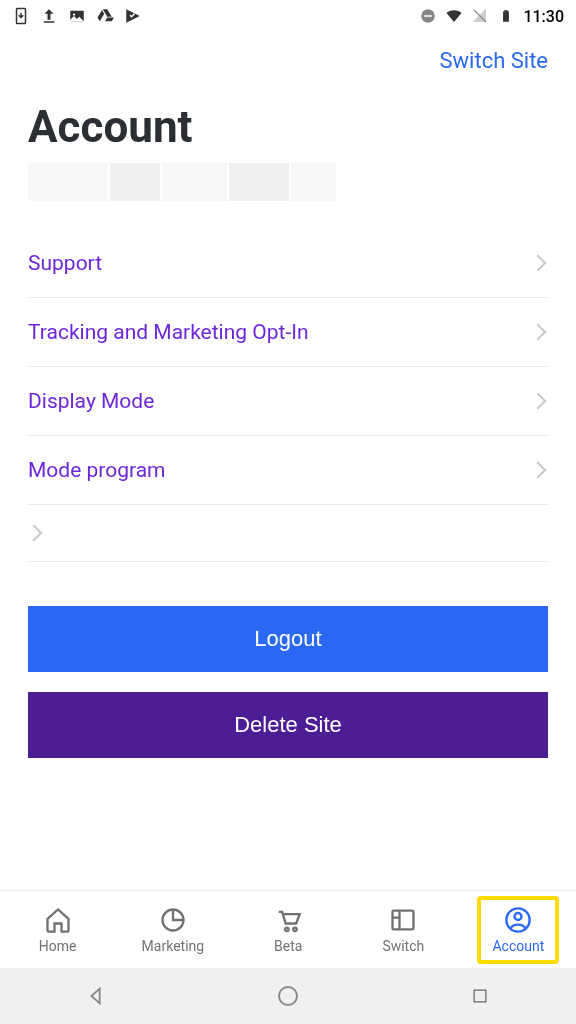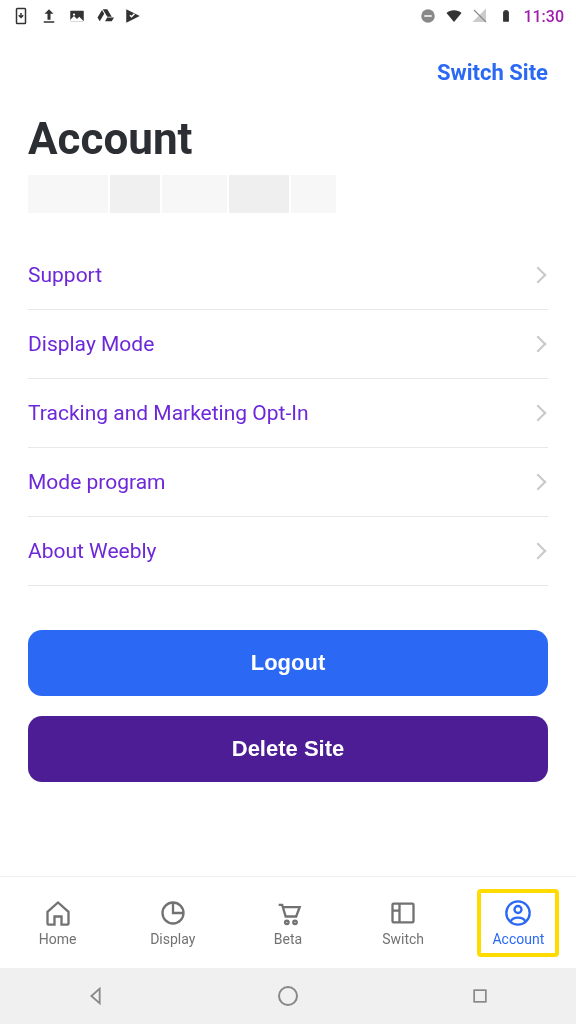--- a/index.html
+++ b/index.html
@@ -12,36 +12,35 @@
       overflow: hidden;
     }
     .status-bar {
       height: 32px;
       display: flex;
       align-items: center;
       justify-content: space-between;
       padding: 0 12px;
       font-size: 16px;
       font-weight: 500;
-      color: #a21caf;
+      color: #000000;
     }
     .status-left { display: flex; gap: 10px; align-items: center; }
     .status-right { display: flex; gap: 8px; align-items: center; }
     .stat-icon { width: 18px; height: 18px; display: inline-flex; align-items: center; justify-content: center; }
     .header-action {
       display: flex;
       justify-content: flex-end;
       padding: 16px 28px 8px 28px;
     }
     .switch-site {
       color: #2b69f5;
       font-size: 22px;
-      font-weight: 700;
+      font-weight: 400;
       cursor: pointer;
-      margin-top: 12px;
     }
     .page-title {
       font-size: 44px;
       font-weight: 700;
       color: #2b2e33;
       padding: 20px 28px 10px 28px;
     }
     .placeholder-strip {
       display: flex;
       gap: 2px;
@@ -74,36 +73,36 @@
       border-right: 2px solid #c9c9c9;
       border-top: 2px solid #c9c9c9;
       transform: rotate(45deg);
       margin-right: 4px;
     }
     .buttons { padding: 44px 28px 20px 28px; display: flex; flex-direction: column; gap: 20px; }
     .btn {
       width: 100%;
       padding: 20px 0;
       border: none;
-      border-radius: 14px;
+      border-radius: 0;
       font-size: 22px;
-      font-weight: 700;
+      font-weight: 400;
       color: #fff;
       cursor: pointer;
       text-align: center;
     }
     .btn-logout { background: #2b69f5; }
     .btn-delete { background: #4c1d95; }
 
     .bottom-nav {
       position: absolute;
       bottom: 56px;
       left: 0;
       right: 0;
-      height: 92px;
+      height: 78px;
       display: flex;
       justify-content: space-around;
       align-items: center;
       background: #fff;
       border-top: 1px solid #eee;
     }
     .nav-item {
       display: flex;
       flex-direction: column;
       align-items: center;
@@ -211,33 +210,32 @@
     <span></span>
     <span></span>
 </div>
 
 <div class="settings-list">
   <div class="list-item">
     <span>Support</span>
     <span class="chevron"></span>
   </div>
   <div class="list-item">
+    <span>Tracking and Marketing Opt-In</span>
+    <span class="chevron"></span>
+  </div>
+  <div class="list-item">
     <span>Display Mode</span>
     <span class="chevron"></span>
   </div>
   <div class="list-item">
-    <span>Tracking and Marketing Opt-In</span>
-    <span class="chevron"></span>
-  </div>
-  <div class="list-item">
     <span>Mode program</span>
     <span class="chevron"></span>
   </div>
   <div class="list-item">
-    <span>About Weebly</span>
     <span class="chevron"></span>
   </div>
 </div>
 
 <div class="buttons">
   <button class="btn btn-logout">Logout</button>
   <button class="btn btn-delete">Delete Site</button>
 </div>
 
 <div class="bottom-nav">
@@ -249,21 +247,21 @@
     </span>
     <span>Home</span>
   </div>
   <div class="nav-item">
     <span class="nav-icon">
       <svg viewBox="0 0 24 24" width="28" height="28" fill="none" stroke="#727272" stroke-width="2">
           <circle cx="12" cy="12" r="9"></circle>
           <path d="M12 3v9h9"></path>
         </svg>
     </span>
-    <span>Display</span>
+    <span>Marketing</span>
   </div>
   <div class="nav-item">
     <span class="nav-icon">
       <svg viewBox="0 0 24 24" width="28" height="28" fill="none" stroke="#727272" stroke-width="2">
           <path d="M4 5h3l3 10h9l3-8H8"></path>
           <circle cx="11" cy="20" r="1.5"></circle>
           <circle cx="18" cy="20" r="1.5"></circle>
         </svg>
     </span>
     <span>Beta</span>

